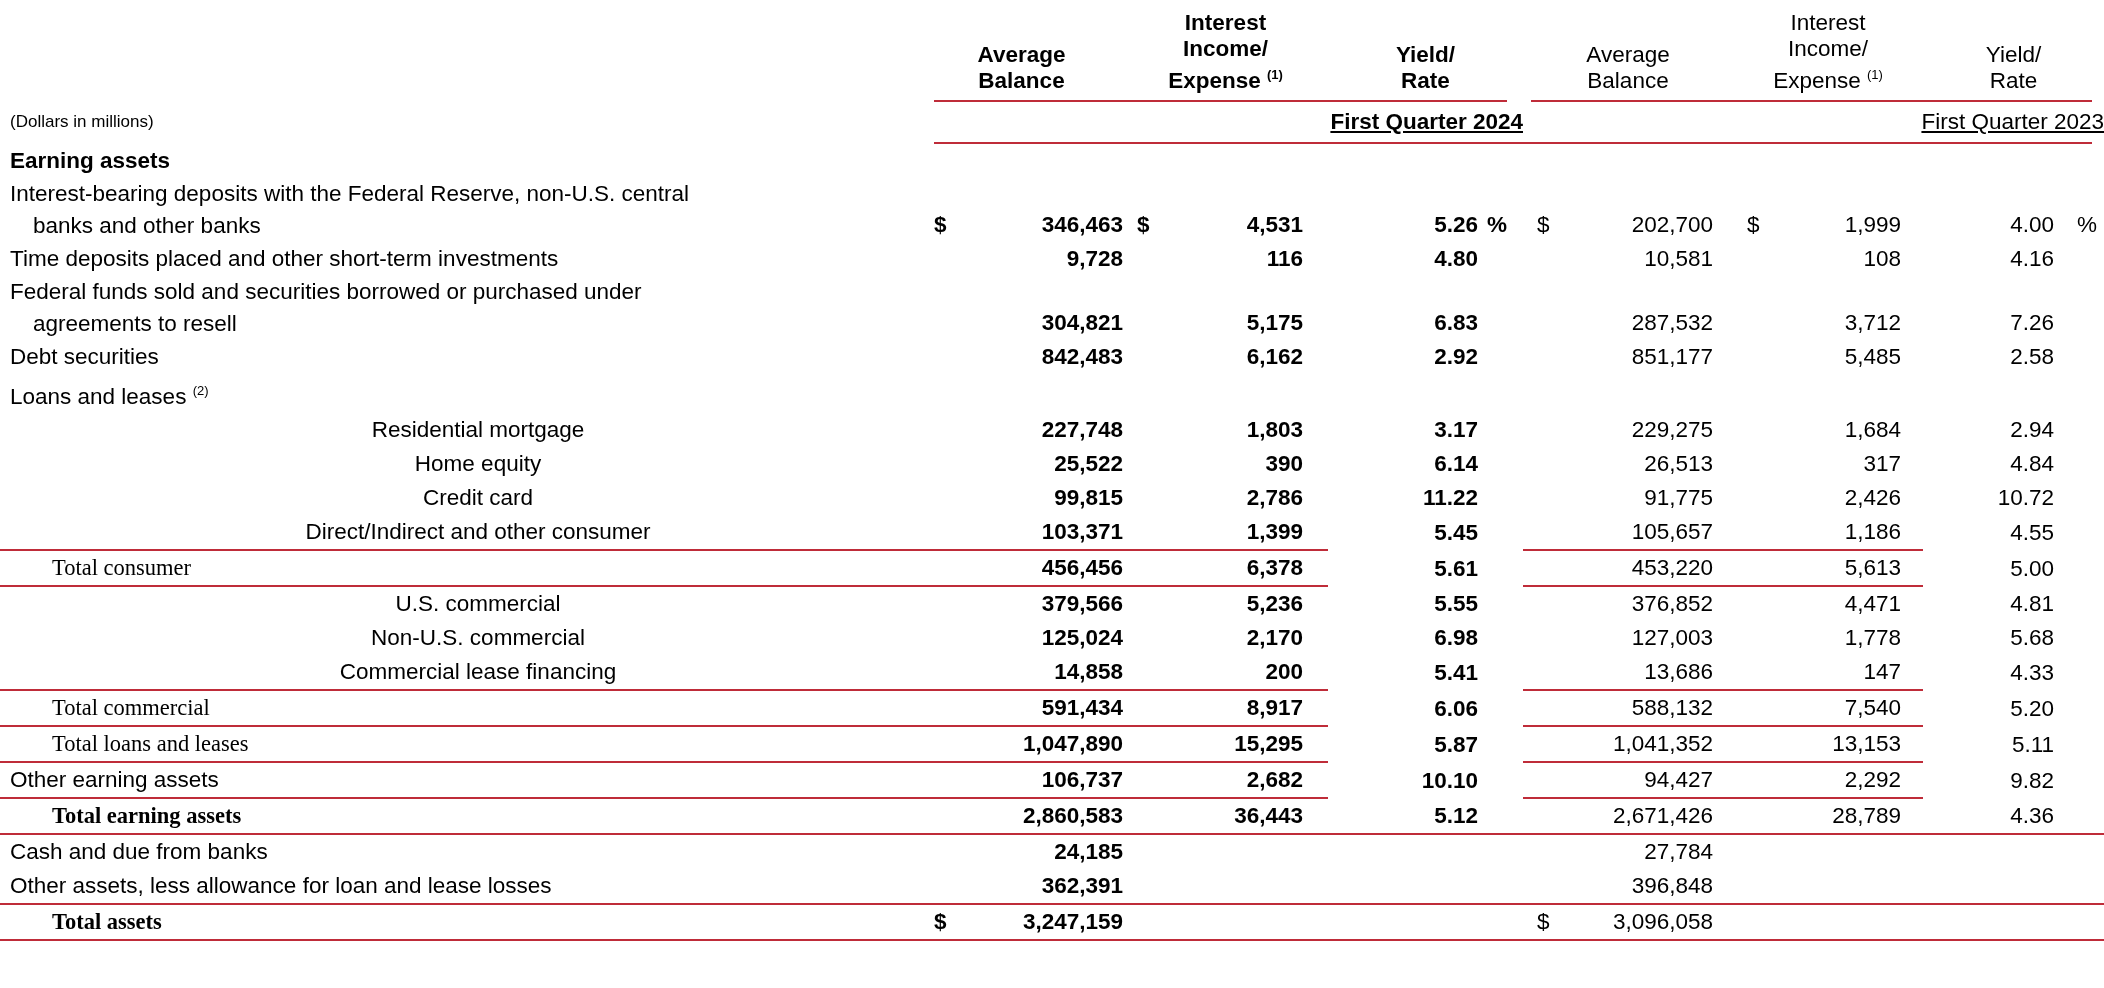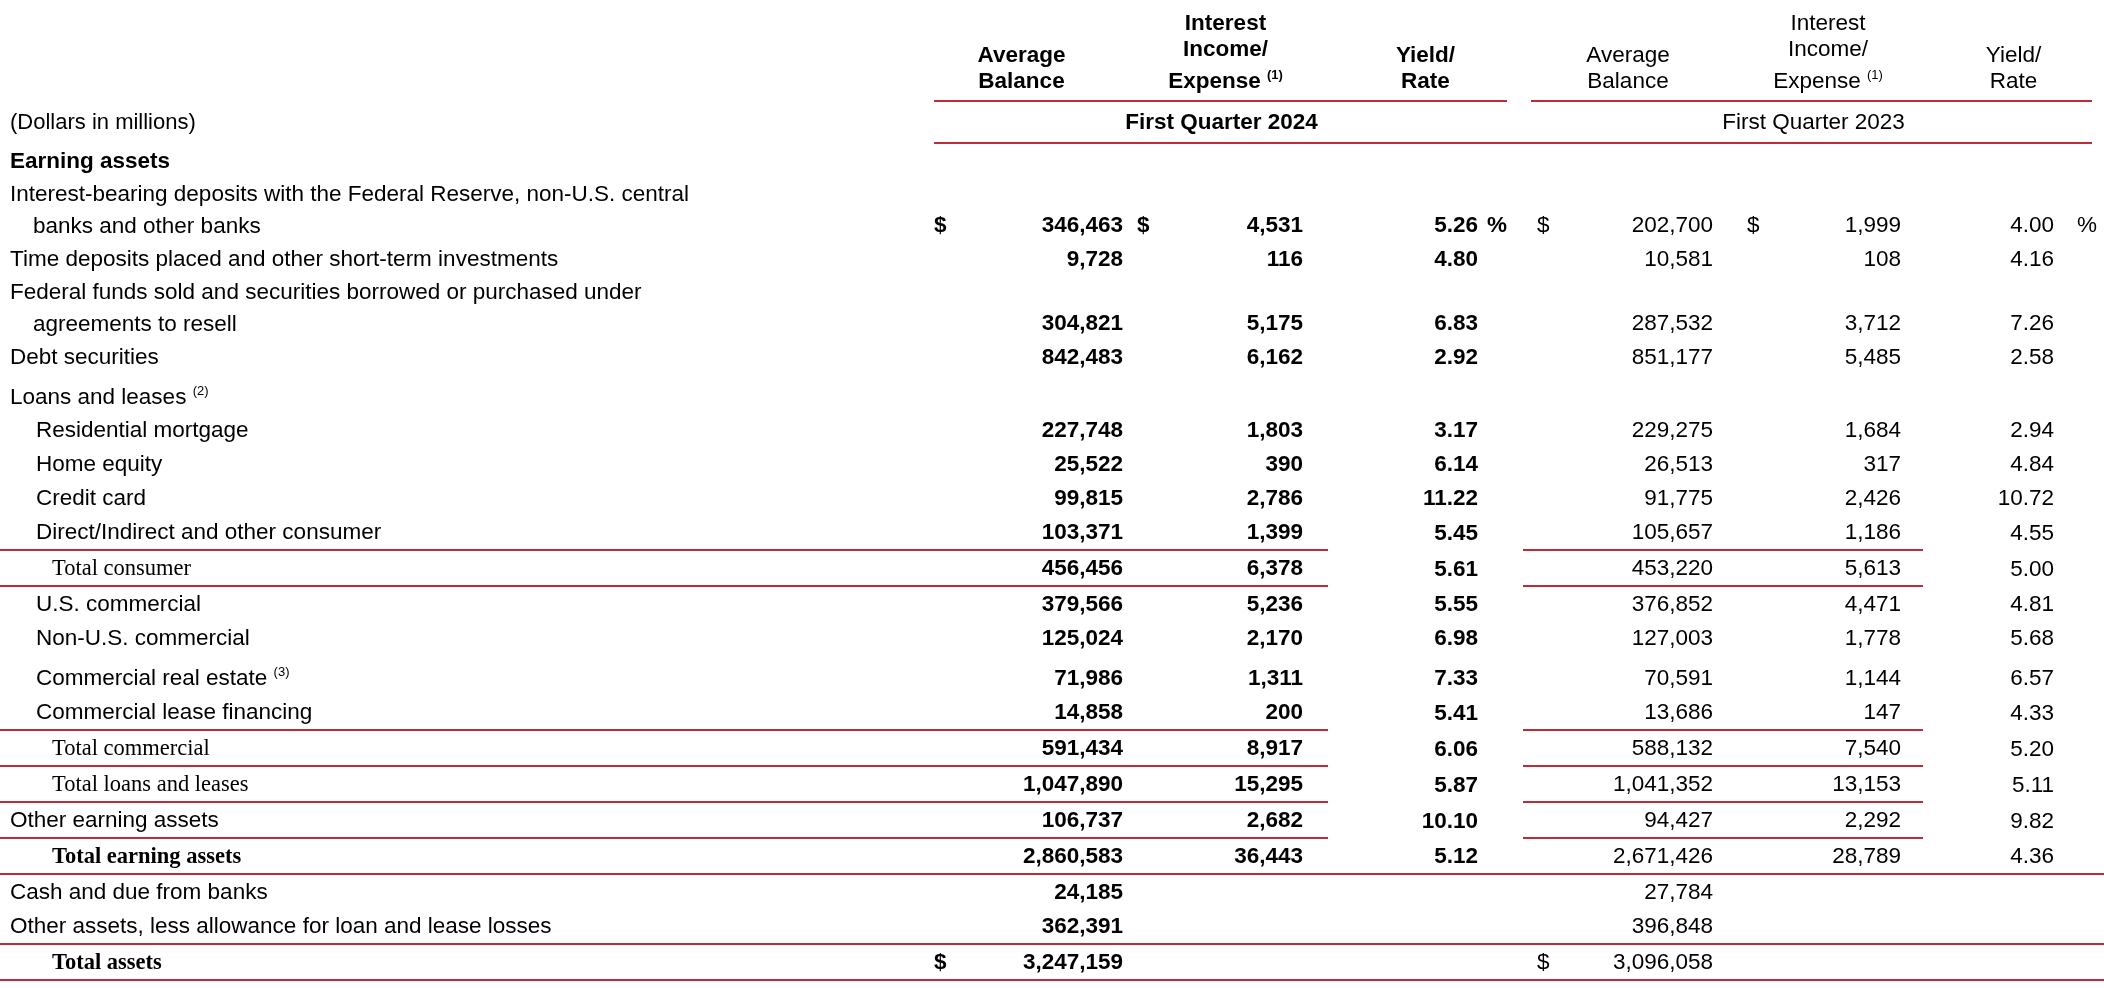--- a/index.html
+++ b/index.html
@@ -11,36 +11,36 @@
   .b{font-weight:bold;}
   .num{text-align:right;}
   .cur{text-align:left;padding-left:14px;}
   .pct{text-align:left;padding-left:9px;}
   .c24{font-weight:bold;}
   .inc24{padding-right:25px;}
   .bal23{padding-right:20px;}
   .inc23{padding-right:22px;}
   .yld23{padding-right:14px;}
   .lbl{padding-left:10px;}
-  .ind1{padding-left:36px;}
+  .ind1{padding-left:36px;text-align:center;}
   .ind2{padding-left:52px;font-family:Liberation Serif, serif;}
   .wrap{padding-left:23px;}
   .two-line .lbl div{line-height:32px;}
   .rb{border-bottom:2px solid #bf2c39;}
   
   .ch{text-align:center;vertical-align:bottom;line-height:26px;padding-top:10px;padding-bottom:6px;margin-top:44px;}
   sup{font-size:13px;}
   .rule-row td{height:2px;line-height:0;vertical-align:top;}
   .hrule{height:2px;background:#bf2c39;}
   .hr24a{margin-left:14px;margin-right:16px;}
   .hr23a{margin-left:8px;margin-right:12px;}
   .hr24b{margin-left:14px;margin-right:0;}
   .hr23b{margin-left:0;margin-right:12px;}
-  .period{text-align:center;line-height:40px;vertical-align:bottom;}
-  .note{font-size:22px;line-height:40px;vertical-align:bottom;}
+  .period{text-align:right;line-height:40px;vertical-align:bottom;text-decoration:underline;}
+  .note{font-size:17px;line-height:40px;vertical-align:bottom;}
 </style>
 </head>
 <body>
 
 <div class="page">
 <table>
   <colgroup>
     <col style="width:920px">
         <col style="width:38px">
         <col style="width:165px">
@@ -307,35 +307,20 @@
           <td class="num c24">6.98</td>
           <td class="pct c24"></td>
           <td class="cur"></td>
           <td class="num bal23">127,003</td>
           <td class="cur"></td>
           <td class="num inc23">1,778</td>
           <td class="num yld23">5.68</td>
           <td class="pct"></td>
         </tr>
         <tr>
-          <td class="lbl ind1"><span>Commercial real estate</span> <sup>(3)</sup></td>
-          <td class="cur c24"></td>
-          <td class="num c24">71,986</td>
-          <td class="cur c24"></td>
-          <td class="num inc24 c24">1,311</td>
-          <td class="num c24">7.33</td>
-          <td class="pct c24"></td>
-          <td class="cur"></td>
-          <td class="num bal23">70,591</td>
-          <td class="cur"></td>
-          <td class="num inc23">1,144</td>
-          <td class="num yld23">6.57</td>
-          <td class="pct"></td>
-        </tr>
-        <tr>
           <td class="lbl ind1 rb"><span>Commercial lease financing</span></td>
           <td class="cur c24 rb"></td>
           <td class="num c24 rb">14,858</td>
           <td class="cur c24 rb"></td>
           <td class="num inc24 c24 rb">200</td>
           <td class="num c24">5.41</td>
           <td class="pct c24"></td>
           <td class="cur rb"></td>
           <td class="num bal23 rb">13,686</td>
           <td class="cur rb"></td>

